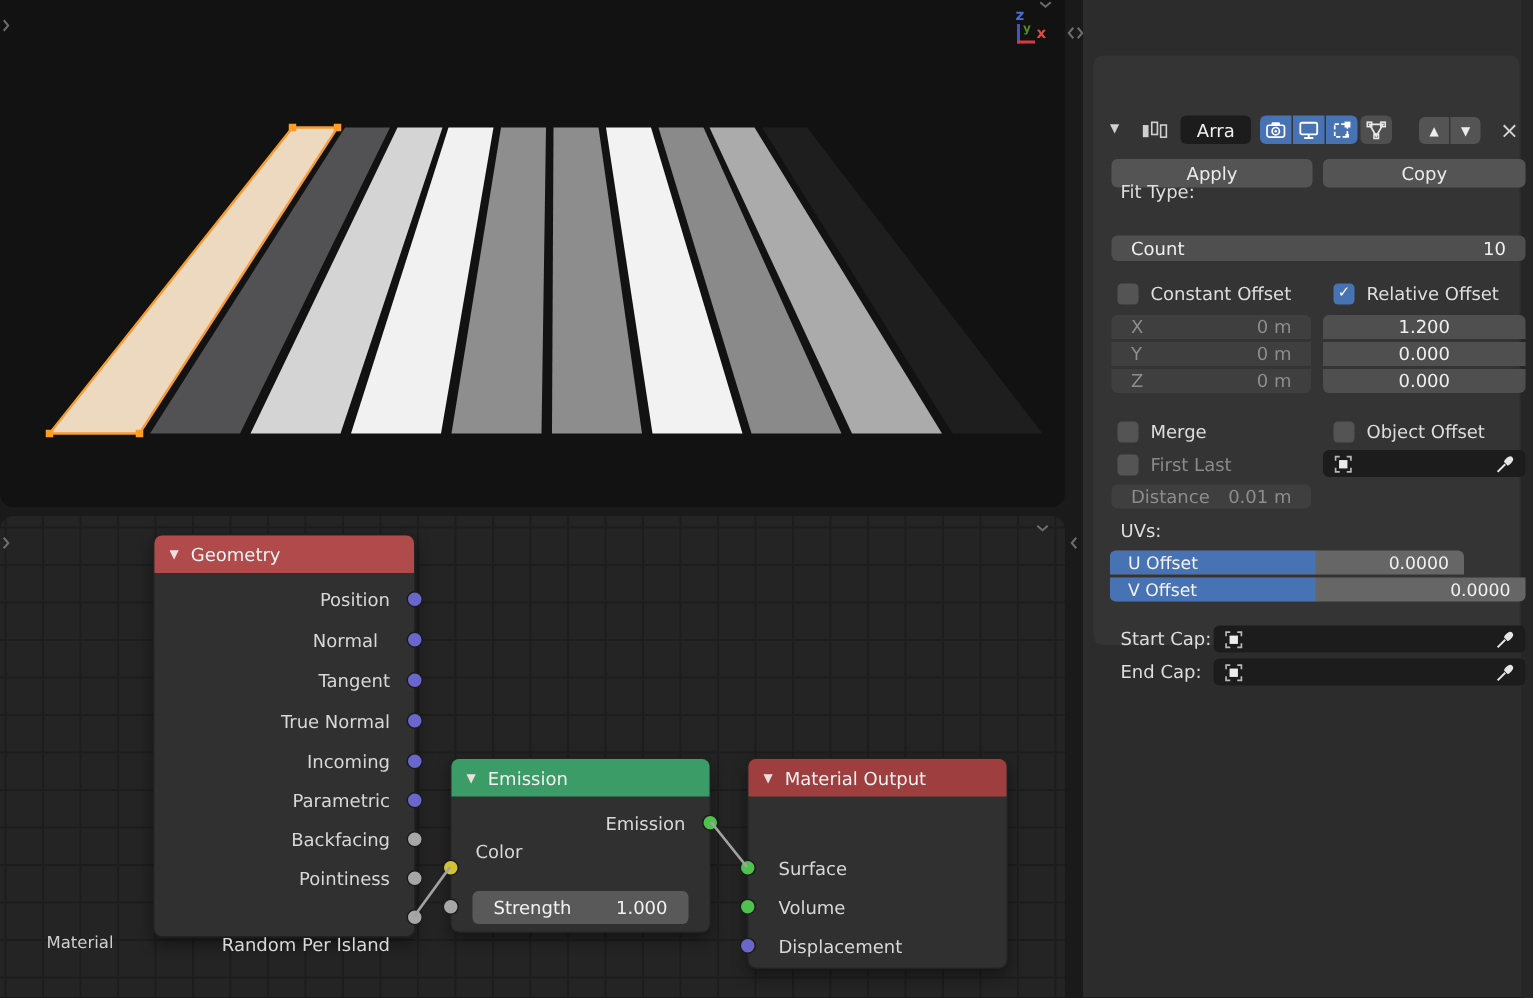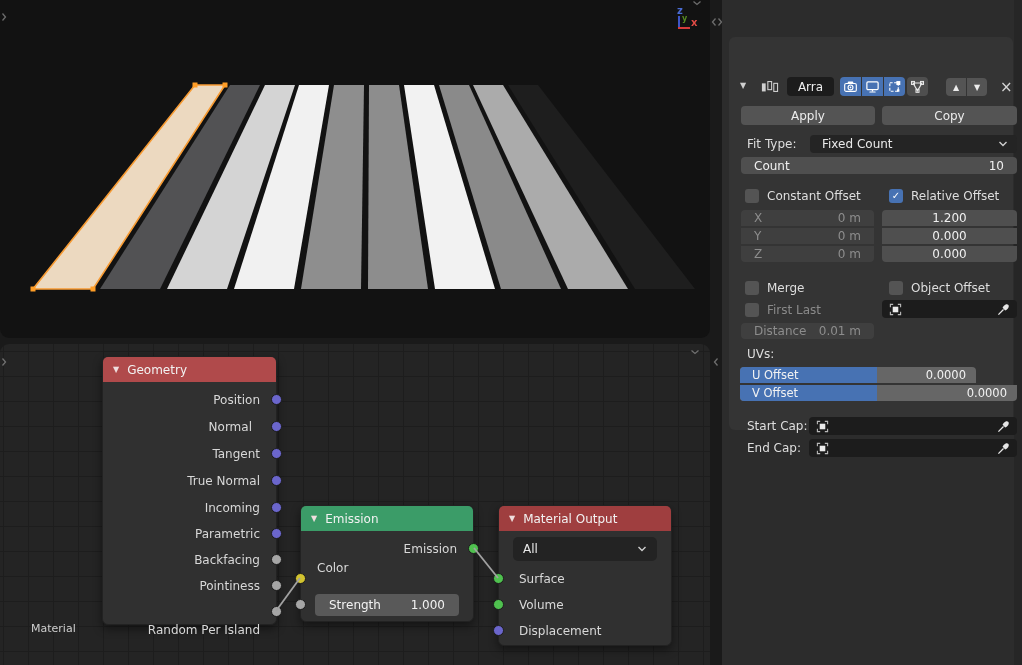--- a/index.html
+++ b/index.html
@@ -227,26 +227,20 @@
       <span class="socket sock-shader" style="right:-6px; top:37px;"></span>
       <span class="socket sock-color" style="left:-6px; top:67px;"></span>
       <span class="socket sock-value" style="left:-6px; top:93px;"></span>
     </div>
 
     <div class="node" style="left:498px; top:161px; width:174px; height:141px;">
       <div class="node-header hdr-output">
         <span class="collapse-tri">▼</span>
         <span>Material Output</span>
       </div>
-      <div class="node-dropdown" style="left:14px; right:14px; top:31px;">
-        <span>All</span>
-        <svg viewBox="0 0 10 6" width="10" height="6">
-            <polyline points="1.5,1 5,4.5 8.5,1" fill="none" stroke="#cfcfcf" stroke-width="1.4"></polyline>
-          </svg>
-      </div>
       <div class="node-row row-in" style="top:63px; left:20px;">Surface</div>
       <div class="node-row row-in" style="top:89px; left:20px;">Volume</div>
       <div class="node-row row-in" style="top:115px; left:20px;">Displacement</div>
       <span class="socket sock-shader" style="left:-6px; top:67px;"></span>
       <span class="socket sock-shader" style="left:-6px; top:93px;"></span>
       <span class="socket sock-vector" style="left:-6px; top:119px;"></span>
     </div>
 
     <svg id="wire-layer" width="710" height="321" viewBox="0 0 710 321">
       <line class="wire" x1="276" y1="267" x2="300" y2="234"></line>
@@ -324,27 +318,21 @@
       </div>
       <span class="abs" style="left:271px; top:41px; font-size:15px; color:#d5d5d5;">×</span>
 
       <div class="btn" style="left:12px; top:69px; width:134px; height:19px;">
         <span>Apply</span>
       </div>
       <div class="btn" style="left:153px; top:69px; width:135px; height:19px;">
         <span>Copy</span>
       </div>
 
-      <span class="plabel" style="left:18px; top:100px;">Fit Type:</span>
-      <div class="widget-dark" style="left:81px; top:98px; width:207px; height:18px;">
-        <span style="padding-left:3px;">Fixed Count</span>
-        <svg viewBox="0 0 10 6" width="10" height="6">
-            <polyline points="1.5,1 5,4.5 8.5,1" fill="none" stroke="#cfcfcf" stroke-width="1.4"></polyline>
-          </svg>
-      </div>
+      <span class="plabel" style="left:18px; top:84px;">Fit Type:</span>
 
       <div class="num-field r-all" style="left:12px; top:120px; width:276px; height:17px;">
         <span>Count</span>
         <span>10</span>
       </div>
 
       <span class="checkbox" style="left:16px; top:152px;"></span>
       <span class="plabel" style="left:38px; top:152px;">Constant Offset</span>
       <span class="checkbox checked" style="left:160px; top:152px;">✓</span>
       <span class="plabel" style="left:182px; top:152px;">Relative Offset</span>

